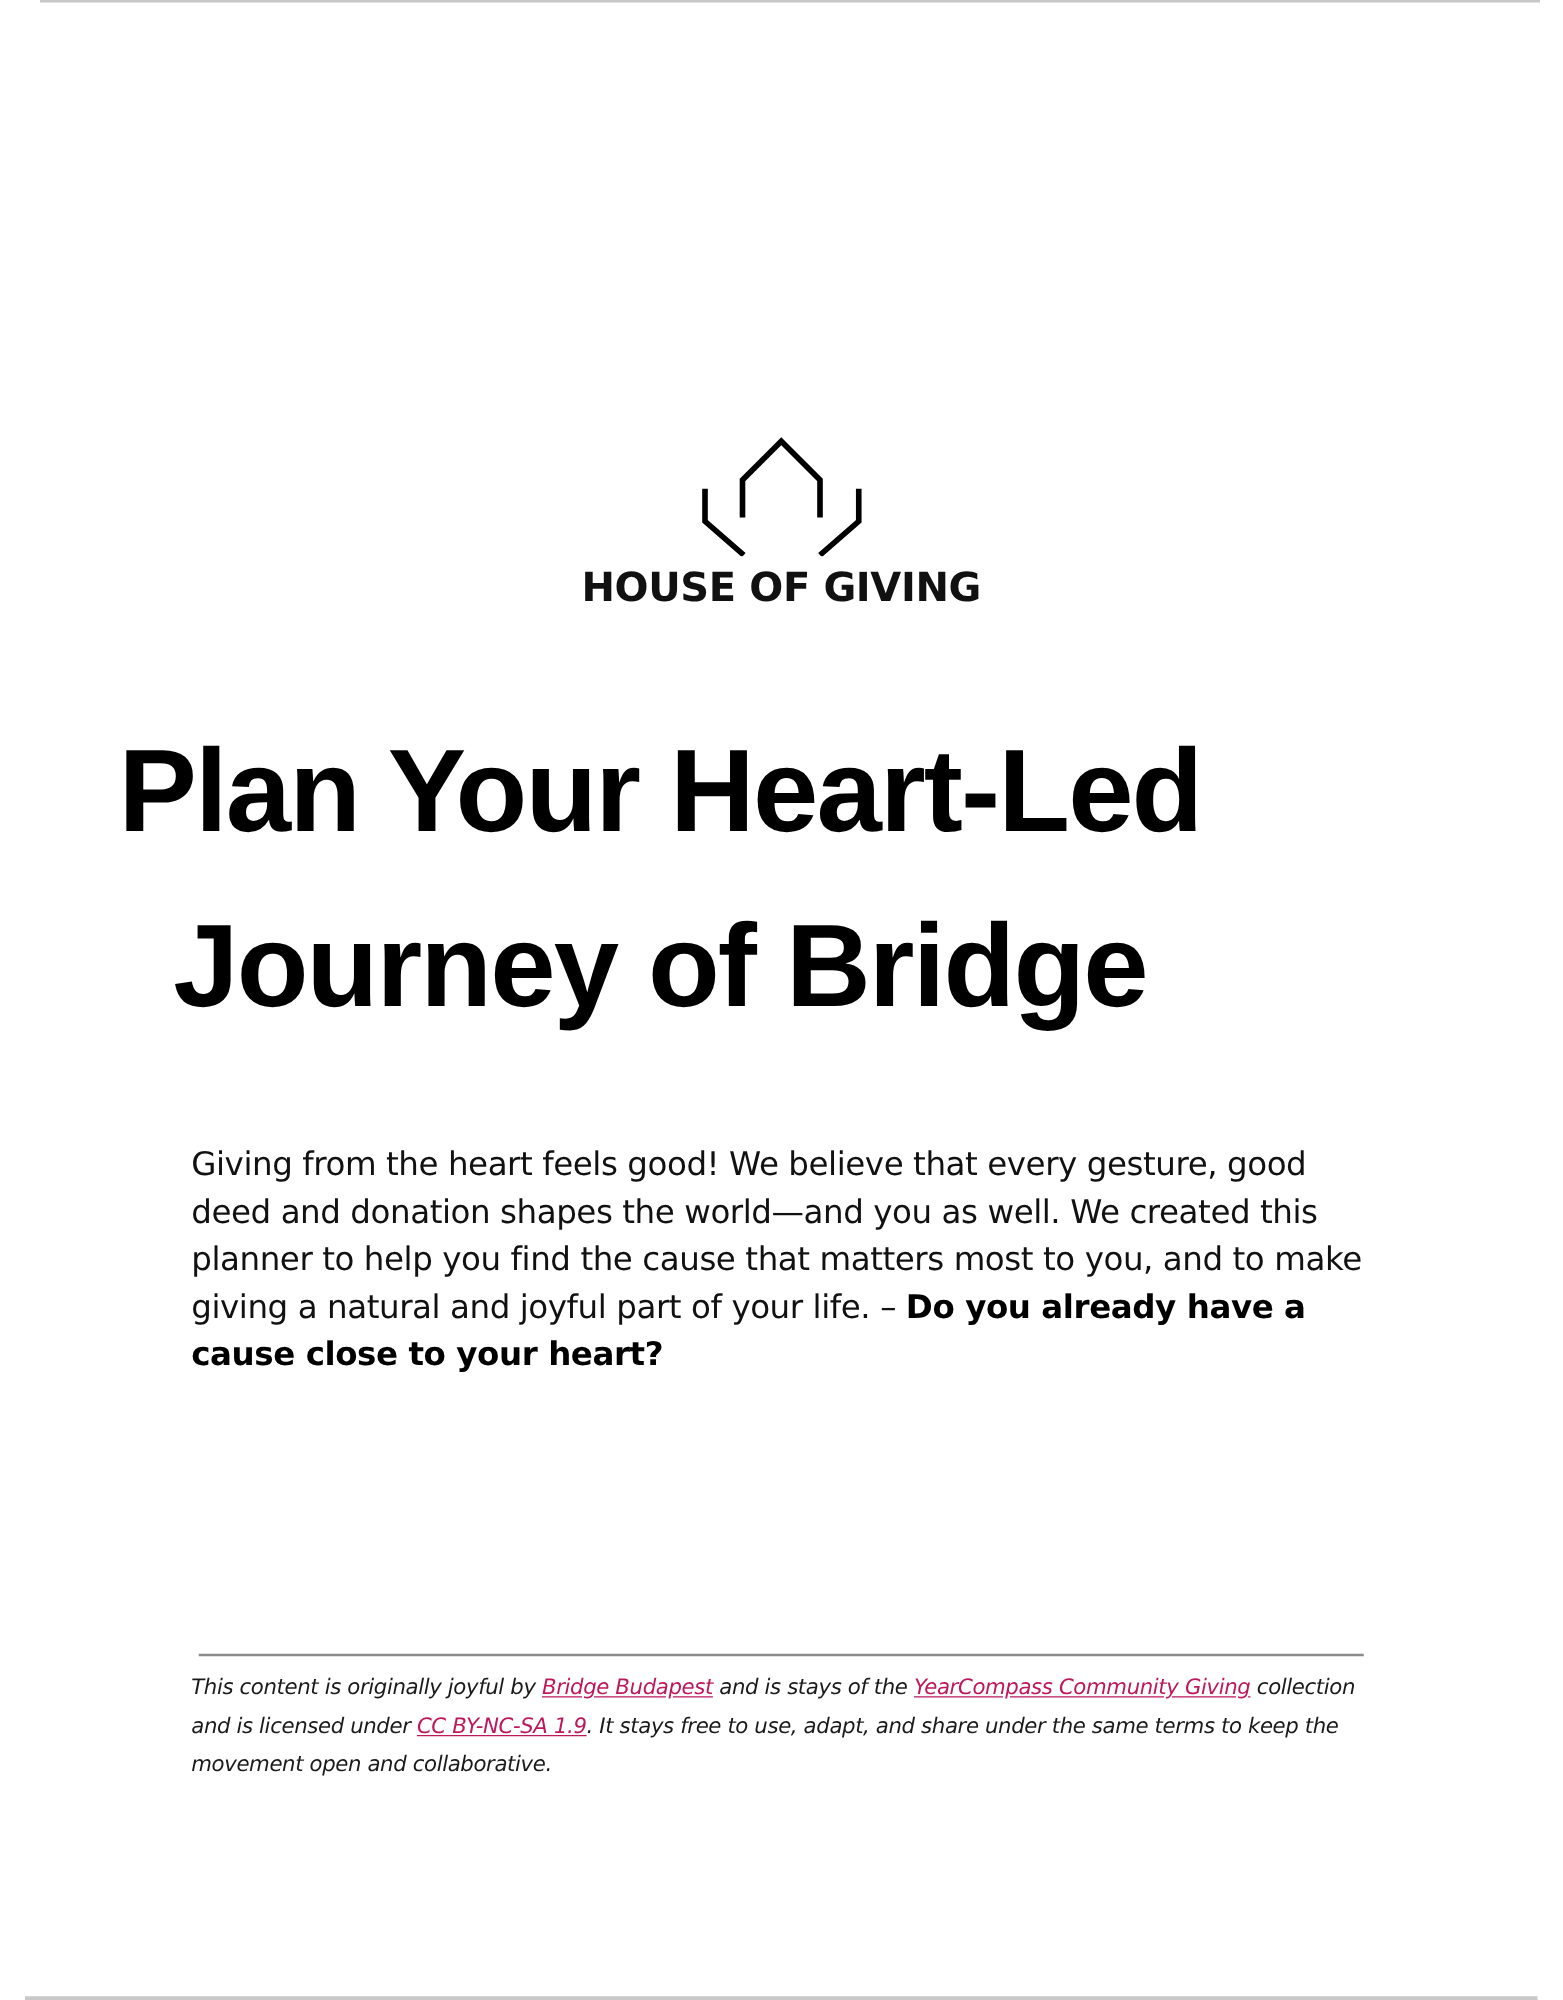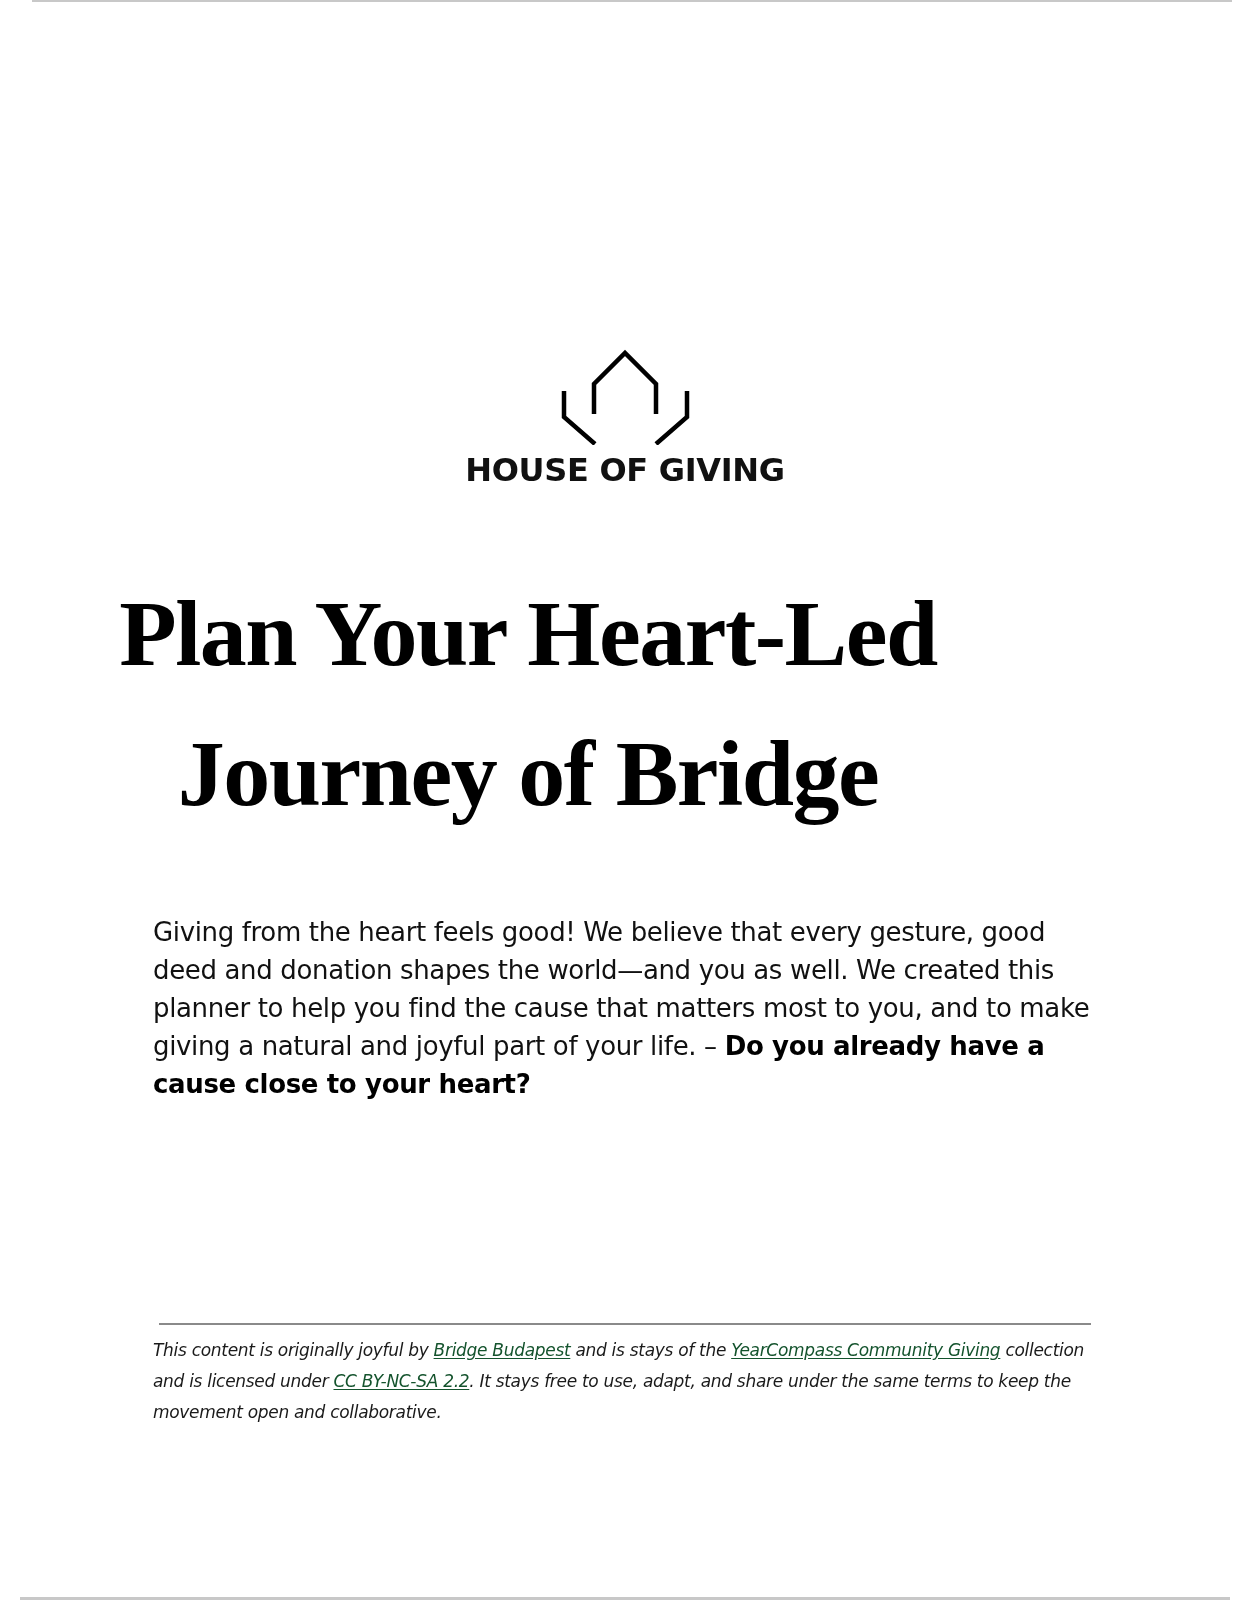--- a/index.html
+++ b/index.html
@@ -54,21 +54,21 @@
       letter-spacing: -0.3px;
       color: #111111;
       line-height: 40px;
     }
     .title {
       position: absolute;
       left: 0;
       top: 563px;
       width: 1056px;
       text-align: center;
-      font-family: Liberation Serif, serif;
+      font-family: Liberation Sans, sans-serif;
       font-weight: bold;
       font-size: 94px;
       line-height: 140px;
       letter-spacing: -1.5px;
       margin: 0;
     }
     .title span {
       display: block;
     }
     .intro {
@@ -102,21 +102,21 @@
       width: 940px;
       font-family: "DejaVu Sans", sans-serif;
       font-style: italic;
       font-size: 17px;
       line-height: 31px;
       letter-spacing: -0.3px;
       color: #1a1a1a;
       margin: 0;
     }
     .footer-note a {
-      color: #14532d;
+      color: #be185d;
       text-decoration: underline;
       text-underline-offset: 2px;
     }
   </style>
 </head>
 <body>
 
 <div class="page-edge-top"></div>
 
 <div class="logo">
@@ -134,15 +134,15 @@
 
 <h1 class="title">
   <span>Plan Your Heart-Led</span>
   <span>Journey of Bridge</span>
 </h1>
 
 <p class="intro"><span>Giving from the heart feels good! We believe that every gesture, good deed and donation shapes the world—and you as well. We created this planner to help you find the cause that matters most to you, and to make giving a natural and joyful part of your life. – </span><b>Do you already have a cause close to your heart?</b></p>
 
 <div class="divider"></div>
 
-<p class="footer-note"><span>This content is originally joyful by </span><a>Bridge Budapest</a><span> and is stays of the </span><a>YearCompass Community Giving</a><span> collection and is licensed under </span><a>CC BY-NC-SA 2.2</a><span>. It stays free to use, adapt, and share under the same terms to keep the movement open and collaborative.</span></p>
+<p class="footer-note"><span>This content is originally joyful by </span><a>Bridge Budapest</a><span> and is stays of the </span><a>YearCompass Community Giving</a><span> collection and is licensed under </span><a>CC BY-NC-SA 1.9</a><span>. It stays free to use, adapt, and share under the same terms to keep the movement open and collaborative.</span></p>
 
 <div class="page-edge-bottom"></div>
 
 </body></html>

